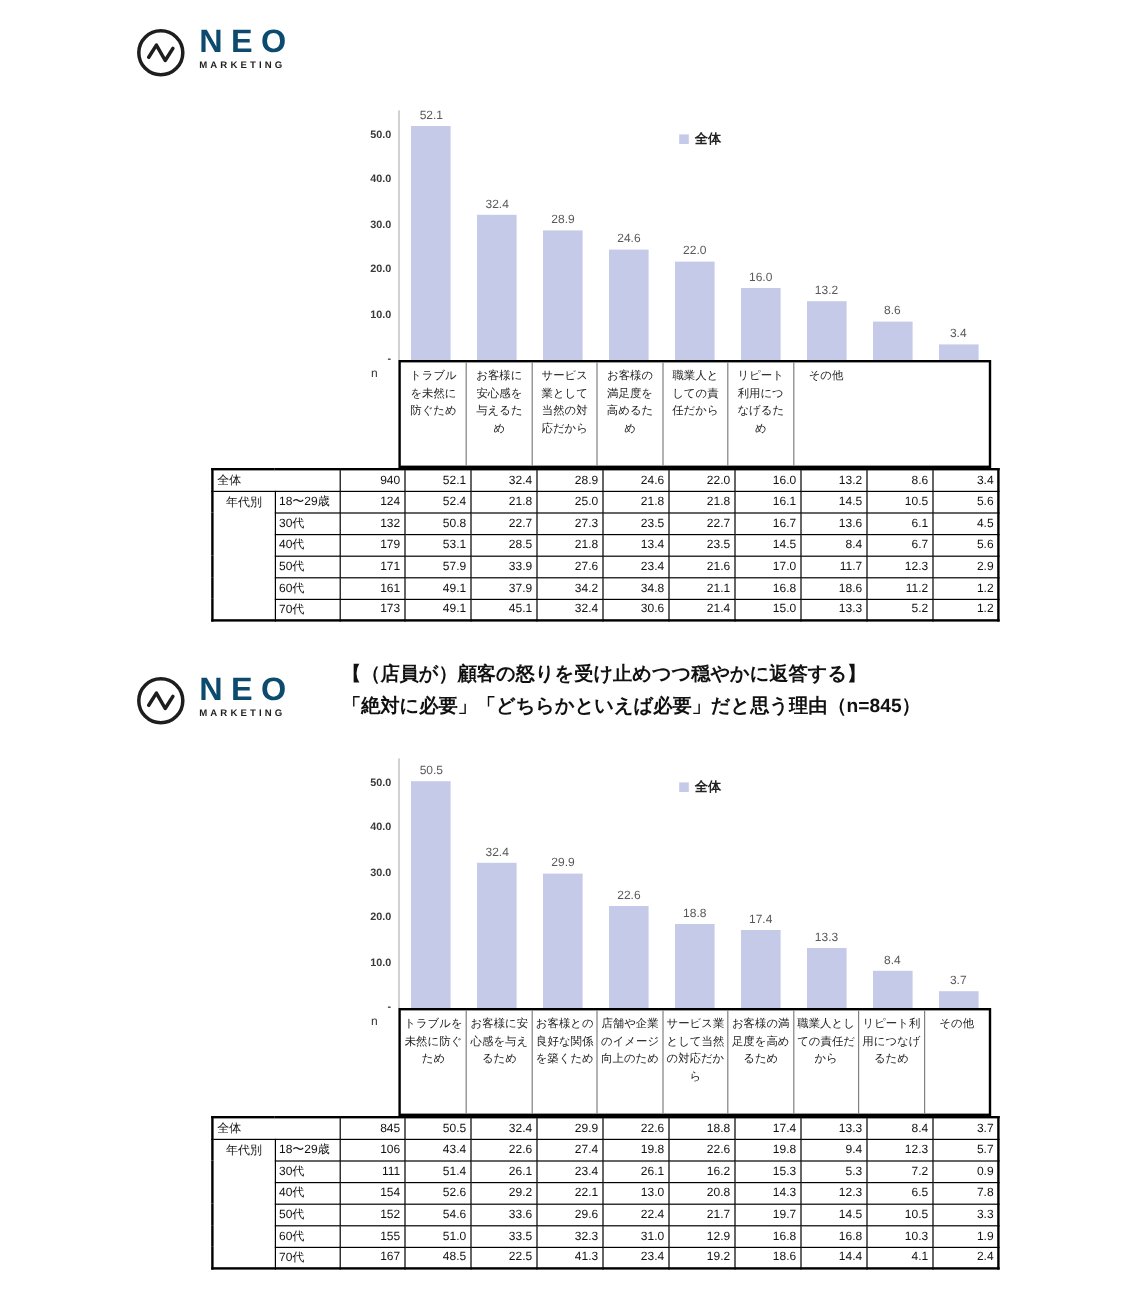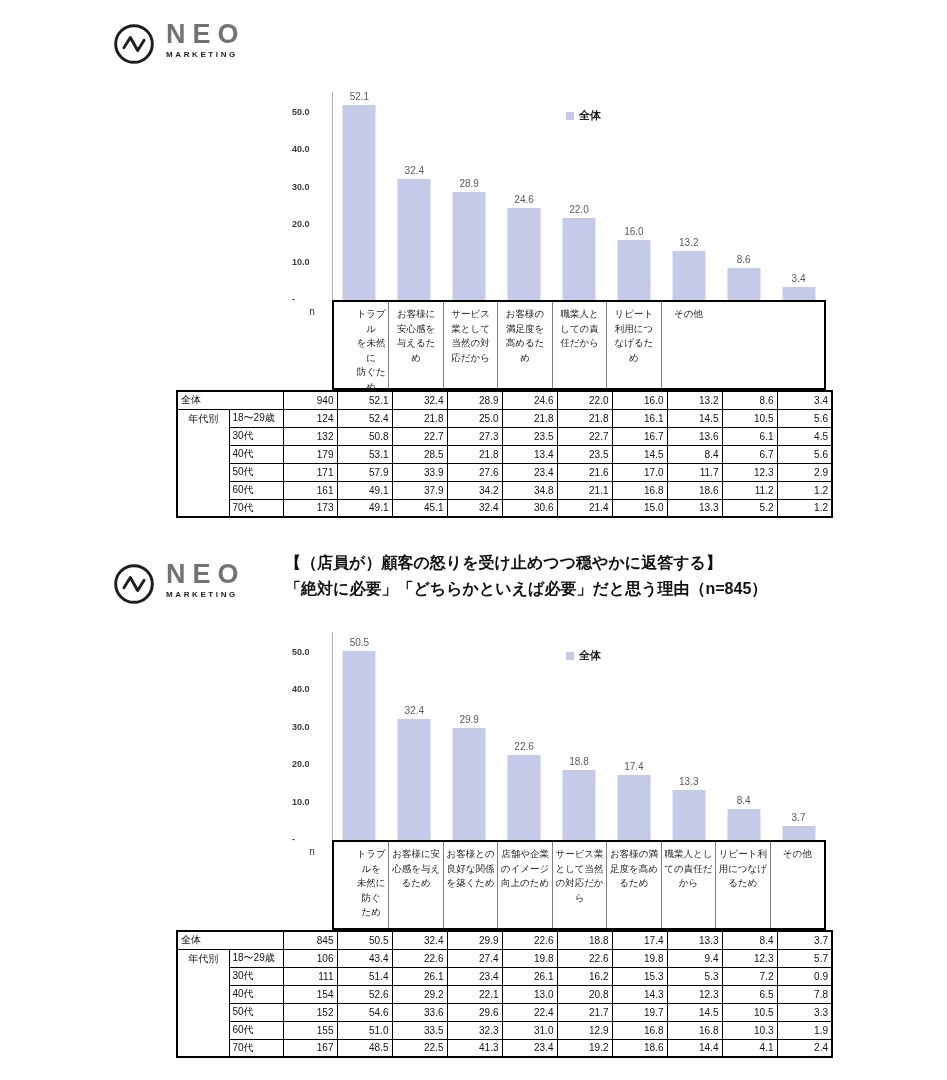--- a/index.html
+++ b/index.html
@@ -8,46 +8,46 @@
     width:947px; height:1080px; background:#ffffff; position:relative;
     font-family:"Liberation Sans","DejaVu Sans",sans-serif; color:#111;
   }
   .panel { position:absolute; left:0; width:947px; height:540px; }
   .panel.s0 { top:0; }
   .panel.s1 { top:540px; }
 
   
   .logo { position:absolute; left:112px; top:18px; display:flex; align-items:flex-start; gap:10px; }
   .logo svg { width:44px; height:44px; margin-top:4px; }
-  .logo-neo { font-size:27px; font-weight:bold; letter-spacing:7px; color:#737373; line-height:32px; }
+  .logo-neo { font-size:27px; font-weight:bold; letter-spacing:7px; color:#0c4a6e; line-height:32px; }
   .logo-sub { font-size:8px; font-weight:bold; letter-spacing:2.6px; color:#1e1e1e; margin-top:0px; }
 
   
   .title { position:absolute; left:285px; top:10px; font-size:16px; font-weight:bold; color:#111; line-height:26px; }
 
   
   .legend { position:absolute; left:566px; top:108px; display:flex; align-items:center; gap:5px;
             font-size:11px; font-weight:bold; color:#222; }
   .legend-swatch { width:8px; height:8px; display:inline-block; }
 
   
-  .ytick { position:absolute; left:292px; width:34px; text-align:left; font-size:9px; font-weight:bold; color:#3a3a3a; }
+  .ytick { position:absolute; left:292px; width:34px; text-align:right; font-size:9px; font-weight:bold; color:#3a3a3a; }
   .axisline { position:absolute; left:332px; top:92px; height:208px; border-left:1px solid #b3b3b3; }
   .plot { position:absolute; left:332px; top:90px; width:494px; height:210px; }
   .bar-col { position:absolute; bottom:0; height:210px; }
   .bar { position:absolute; bottom:0; left:50%; transform:translateX(-50%); width:33px; }
   .bar-label { position:absolute; width:100%; text-align:center; font-size:10px; }
 
   
   .cat-header { position:absolute; left:332px; top:300px; width:494px; height:90px;
                 display:grid; grid-template-columns:repeat(9,1fr);
                 border:2px solid #000; background:#fff; }
   .cat-cell { border-left:1px solid #808080; font-size:9.5px; line-height:14.5px; text-align:center;
               padding-top:5px; white-space:pre-line; color:#222; overflow:hidden; }
-  .cat-cell:first-child { border-left:none;padding-left:20px; }
+  .cat-cell:first-child { border-left:none; }
   .n-label { position:absolute; left:300px; top:306px; width:24px; text-align:center; font-size:10px; color:#333; }
 
   
   .data-table { position:absolute; left:176px; top:390px; border-collapse:collapse; table-layout:fixed;
                 font-size:10px; color:#111; border:2px solid #000; }
   .data-table td { border:1px solid #000; height:18px; padding:0 3px; overflow:hidden; white-space:nowrap; }
   .data-table td.c-n, .data-table td.c-v { text-align:right; }
   .data-table td.c-n { border-left:1.5px solid #000; border-right:1.5px solid #000; }
   .data-table tr.r-overall td { border-bottom:1.5px solid #000; }
   .data-table td.c-agegroup { text-align:center; vertical-align:top; padding-top:2px; }

